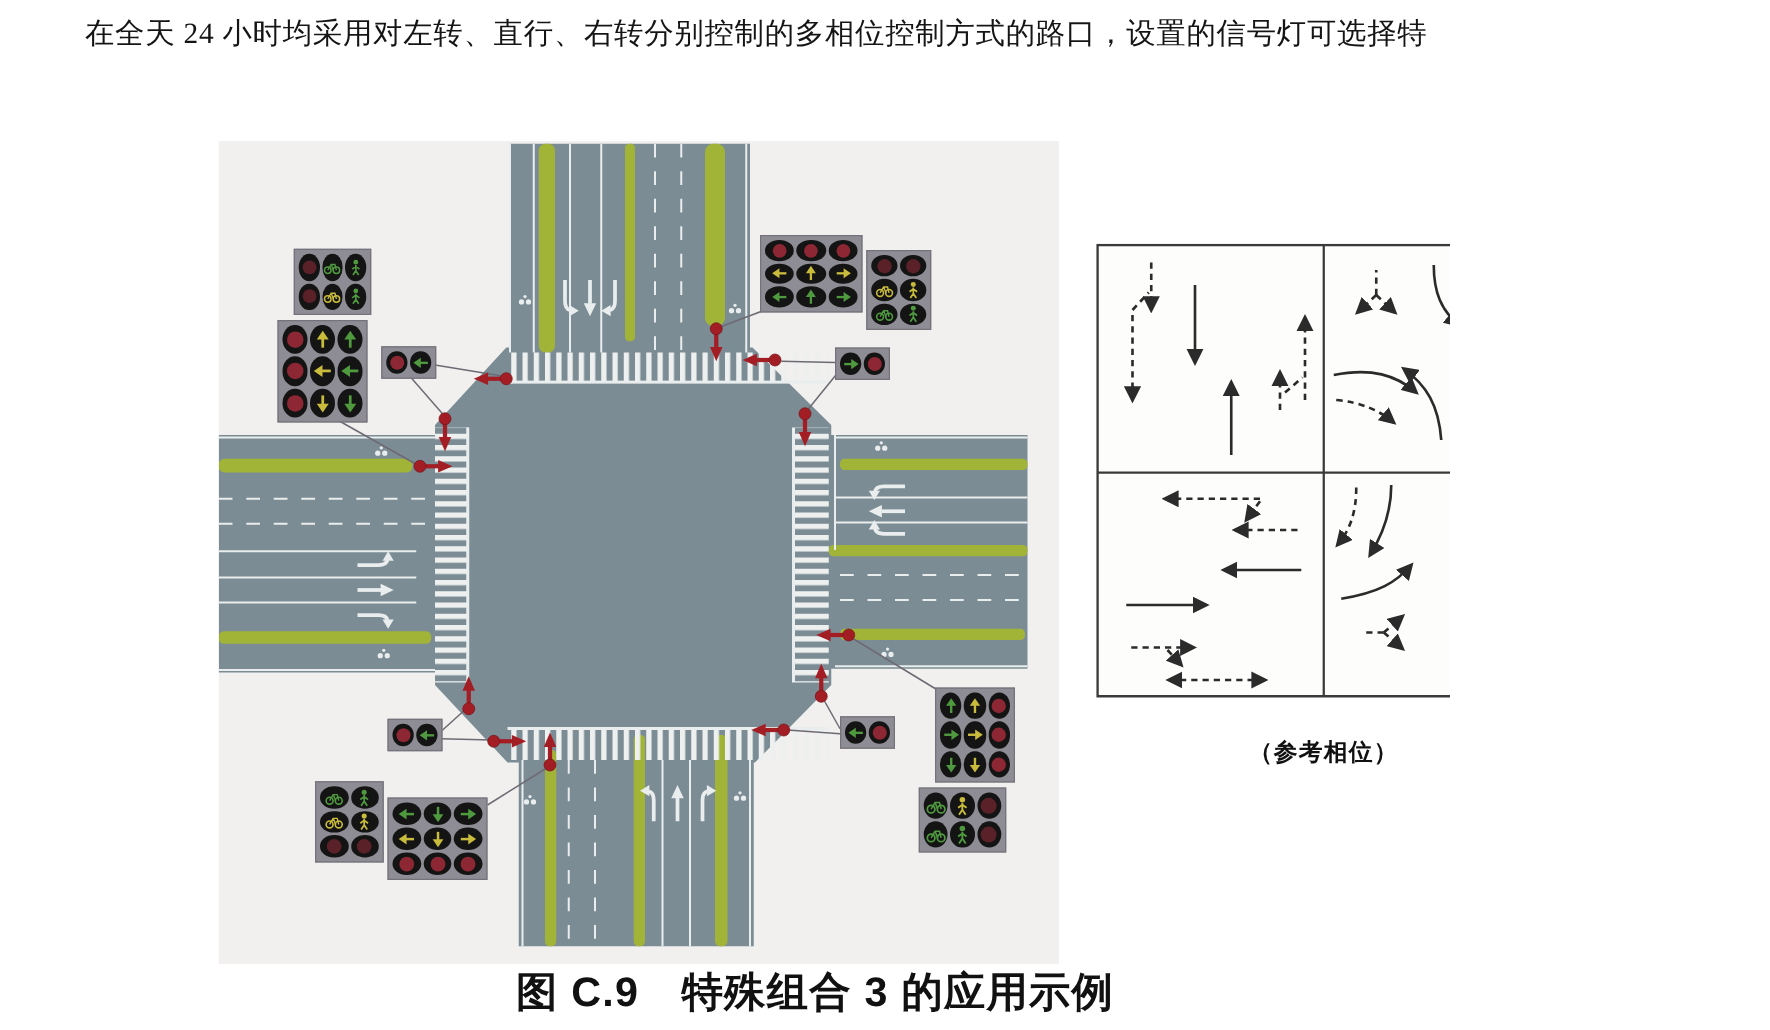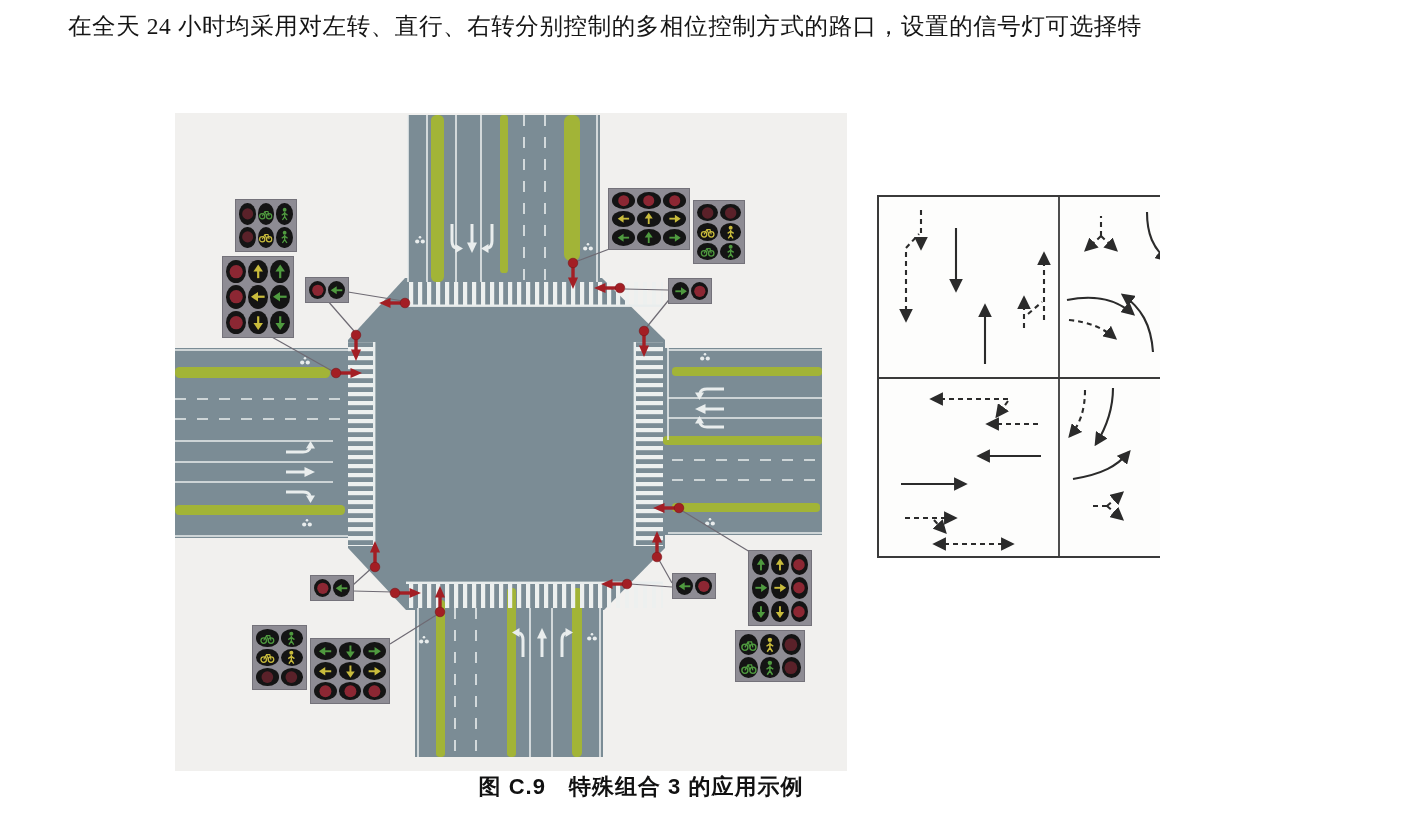--- a/index.html
+++ b/index.html
@@ -8,21 +8,21 @@
   .para-line{position:absolute;font-size:23.5px;letter-spacing:0.6px;white-space:nowrap;}
   #photo{position:absolute;left:175px;top:113px;width:672px;height:658px;background:#f1f0ee;}
   #road-svg{position:absolute;left:0;top:0;}
   .panel{position:absolute;display:grid;padding:3px;gap:2px;background:#8e8c94;
          border:1px solid #74727a;box-sizing:border-box;}
   .lamp{background:#141414;border-radius:50%;display:flex;align-items:center;justify-content:center;overflow:hidden;}
   .lamp svg{width:92%;height:92%;}
   #phase-svg{position:absolute;left:877px;top:195px;}
   .caption{position:absolute;font-family:"Liberation Sans","DejaVu Sans",sans-serif;font-weight:bold;
            text-align:center;color:#111;}
-  #fig-caption{left:381px;top:772px;width:520px;font-size:22px;letter-spacing:1px;}
+  #fig-caption{left:392px;top:772px;width:520px;font-size:33px;letter-spacing:1px;}
   #phase-caption{left:877px;top:589px;width:364px;font-size:19px;letter-spacing:1px;}
 </style>
 </head>
 <body>
 
 <div class="page">
   <div class="para-line" style="left:68px;top:10px;">在全天 24 小时均采用对左转、直行、右转分别控制的多相位控制方式的路口，设置的信号灯可选择特</div>
 
   <div id="photo">
     <svg id="road-svg" width="672" height="658" viewBox="0 0 672 658">
@@ -789,14 +789,15 @@
         <path d="M14,101 C44,96 58,88 70,74" fill="none" stroke="#2b2b2b" stroke-width="2.1" marker-end="url(#ah)"></path>
         <path d="M164,80 C142,86 126,92 112,99" fill="none" stroke="#2b2b2b" stroke-width="2.1" marker-end="url(#ah)"></path>
         <path d="M48,128 L30,128" fill="none" stroke="#2b2b2b" stroke-width="2.1" stroke-dasharray="5 4"></path>
         <path d="M48,128 L63,115" fill="none" stroke="#2b2b2b" stroke-width="2.1" stroke-dasharray="5 4" marker-end="url(#ah)"></path>
         <path d="M48,128 L63,141" fill="none" stroke="#2b2b2b" stroke-width="2.1" stroke-dasharray="5 4" marker-end="url(#ah)"></path>
         <path d="M103,164 C103,139 109,124 119,110" fill="none" stroke="#2b2b2b" stroke-width="2.1" marker-end="url(#ah)"></path>
         <path d="M140,168 C142,146 141,130 137,118" fill="none" stroke="#2b2b2b" stroke-width="2.1" stroke-dasharray="5 4" marker-end="url(#ah)"></path>
       </g>
     </svg>
 
+  <div id="phase-caption" class="caption">（参考相位）</div>
   <div id="fig-caption" class="caption">图 C.9　特殊组合 3 的应用示例</div>
 </div>
 
 </body></html>

